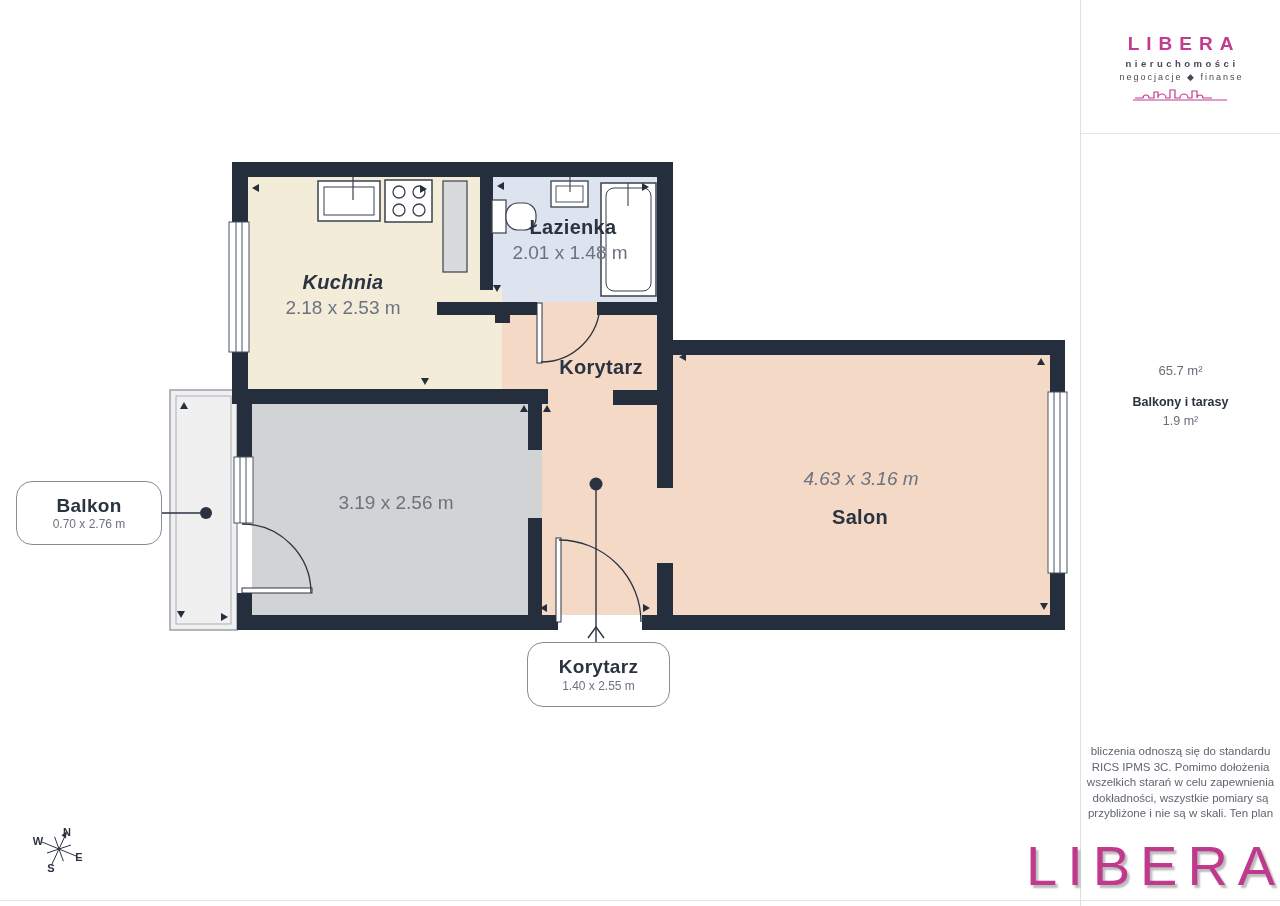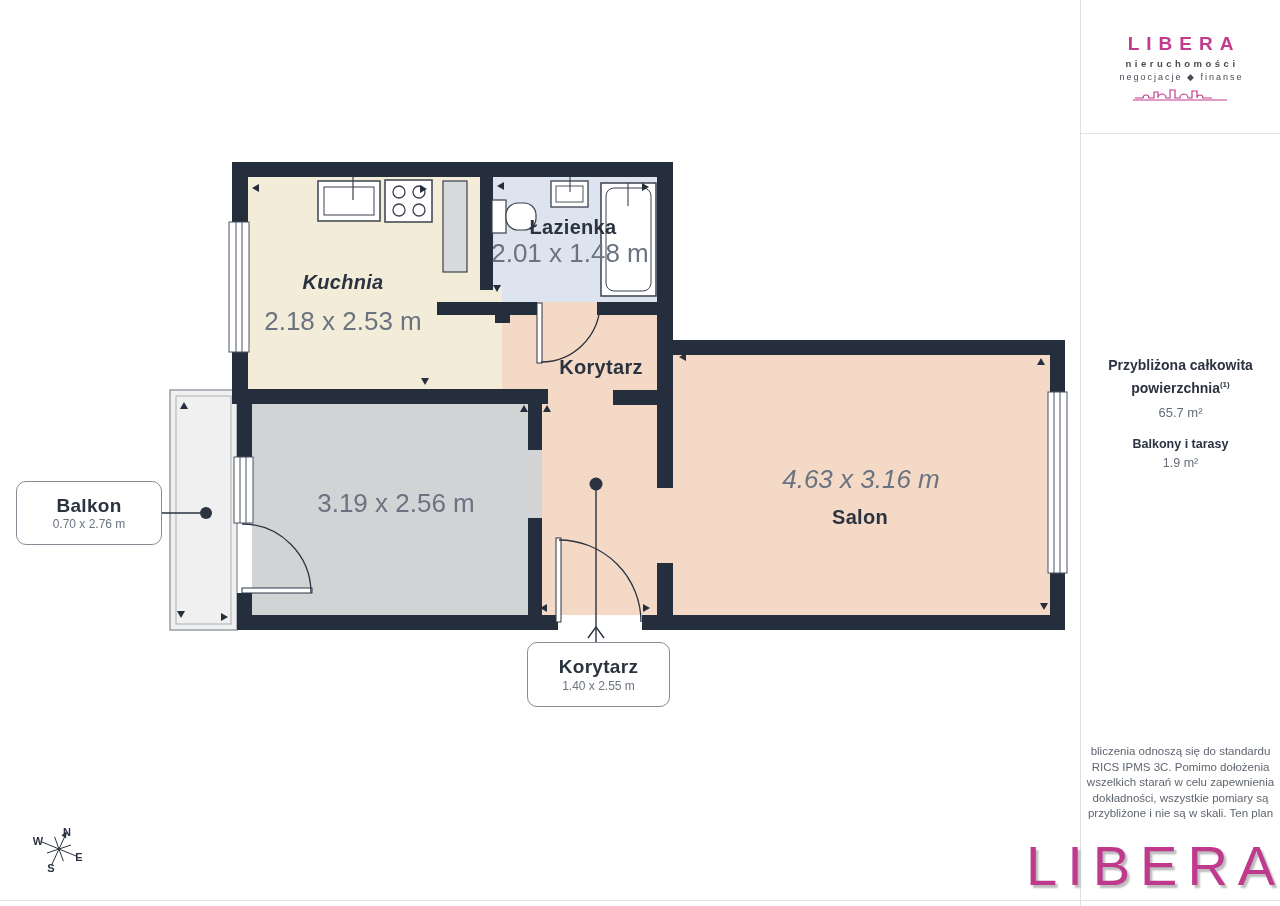--- a/index.html
+++ b/index.html
@@ -1,22 +1,22 @@
 <!DOCTYPE html>
 <html><head>
 <meta charset="utf-8">
 <style>
   html,body{margin:0;padding:0;background:#fff;}
   #page{position:relative;width:1280px;height:906px;background:#ffffff;overflow:hidden;
         font-family:"Liberation Sans", sans-serif;color:#2b3340;}
   #plan-svg{position:absolute;left:0;top:0;}
   .lbl{position:absolute;transform:translate(-50%,-50%);text-align:center;white-space:nowrap;}
   .room-name{font-weight:700;font-size:20px;color:#2b3340;letter-spacing:.3px;}
-  .room-dims{font-size:26px;color:#6b7380;}
-  .callout{position:absolute;background:#fff;border:1.5px solid #878d96;border-radius:10px;
+  .room-dims{font-size:19px;color:#6b7380;}
+  .callout{position:absolute;background:#fff;border:1.5px solid #878d96;border-radius:16px;
            display:flex;flex-direction:column;align-items:center;justify-content:center;
            line-height:1.25;z-index:4;}
   .callout .room-name{font-size:19px;}
   .callout .room-dims{font-size:12px;}
   
   #sidebar{position:absolute;left:1080px;top:0;width:199px;height:906px;background:#fff;
            border-left:1px solid #dfdfdf;}
   #logo-box{position:absolute;left:0;top:0;width:100%;height:133px;border-bottom:1px solid #e4e4e4;
             display:flex;flex-direction:column;align-items:center;justify-content:center;gap:3px;}
   .brand{color:#c23b8d;font-size:19px;font-weight:600;letter-spacing:7px;text-indent:7px;}
@@ -183,21 +183,21 @@
     <g stroke="#2b3340" stroke-width="1">
       <line x1="51.4" y1="865.4" x2="66.6" y2="832.6"></line>
       <line x1="42" y1="842" x2="76" y2="856"></line>
       <line x1="47" y1="853" x2="71" y2="845"></line>
       <line x1="54.6" y1="836.8" x2="63.4" y2="861.2"></line>
       <polygon points="66.6,831.6 61.5,835.2 66.0,838.4" fill="#2b3340" stroke="none"></polygon>
     </g>
   </svg>
 
   <div class="lbl room-name" style="left:343px;top:282px;font-style:italic;">Kuchnia</div>
-  <div class="lbl room-dims" style="left:343px;top:321px;">2.18 x 2.53 m</div>
+  <div class="lbl room-dims" style="left:343px;top:308px;">2.18 x 2.53 m</div>
 
   <div class="lbl room-name" style="left:573px;top:227px;">Łazienka</div>
   <div class="lbl room-dims" style="left:570px;top:253px;">2.01 x 1.48 m</div>
 
   <div class="lbl room-name" style="left:601px;top:367px;">Korytarz</div>
 
   <div class="lbl room-name" style="left:860px;top:470px;margin-top:47px;">Salon</div>
   <div class="lbl room-dims" style="left:861px;top:479px;font-style:italic;">4.63 x 3.16 m</div>
 
   <div class="lbl room-dims" style="left:396px;top:503px;">3.19 x 2.56 m</div>
@@ -221,24 +221,20 @@
       <div class="brand">LIBERA</div>
       <div class="tag1">nieruchomości</div>
       <div class="tag2">negocjacje ◆ finanse</div>
       <svg width="96" height="16" viewBox="0 0 96 16">
         <path d="M2 13 H10 A3 3 0 0 1 16 13 H21 V7 H25 V13 A4 4 0 0 1 33 13 H37 V5 H42 V13 H47 A4 4 0 0 1 55 13 H59 V6 H64 V13 A3 3 0 0 1 70 13 H79" fill="none" stroke="#c23b8d" stroke-width="1.2"></path>
         <line x1="0" y1="15" x2="94" y2="15" stroke="#c23b8d" stroke-width="1"></line>
       </svg>
     </div>
 
     <div id="summary">
-      <div class="sum-title">
-        <span>Przybliżona całkowita</span><br>
-        <span>powierzchnia</span><sup>(1)</sup>
-      </div>
       <div class="sum-val">65.7 m²</div>
       <div class="sum-sub">Balkony i tarasy</div>
       <div class="sum-sub2">1.9 m²</div>
     </div>
 
 
     <div id="disclaimer">
       <div>bliczenia odnoszą się do standardu</div>
       <div>RICS IPMS 3C. Pomimo dołożenia</div>
       <div>wszelkich starań w celu zapewnienia</div>

